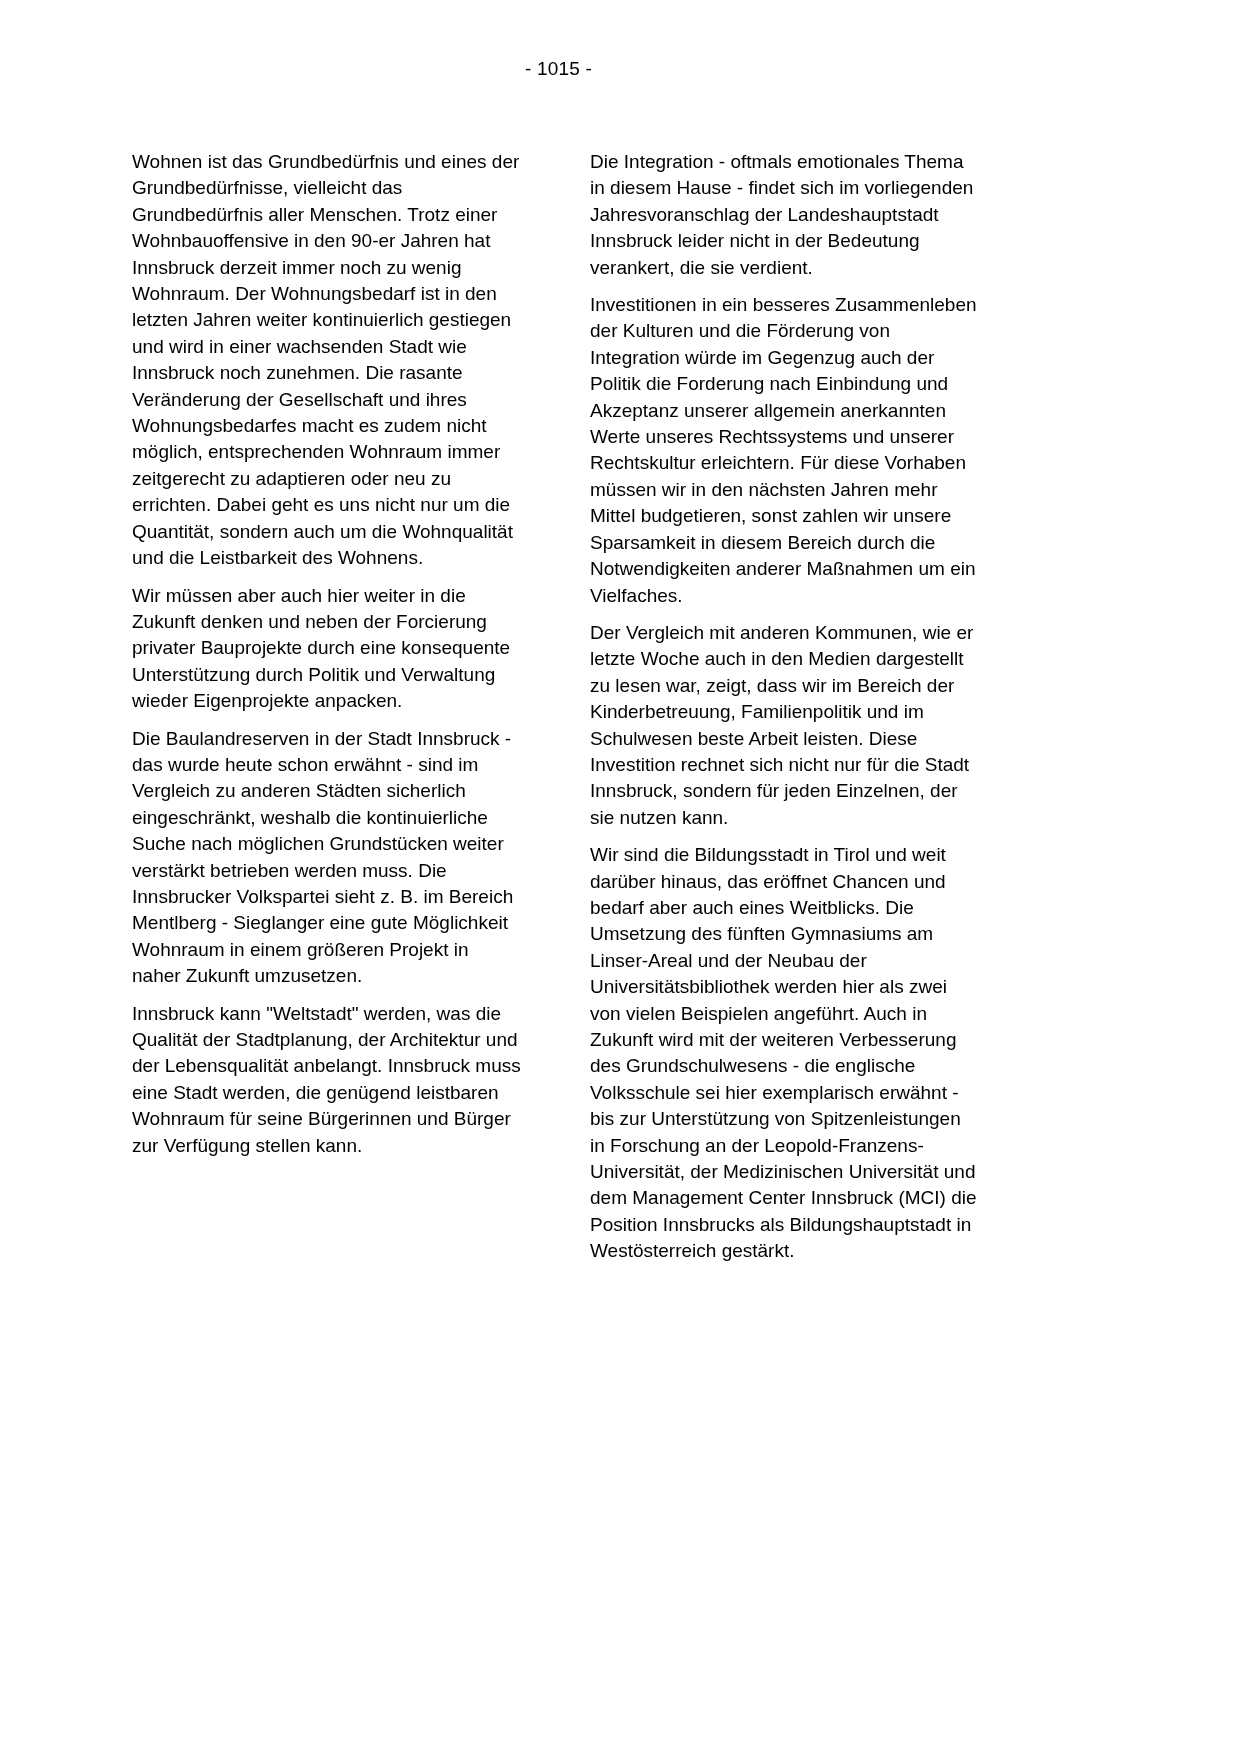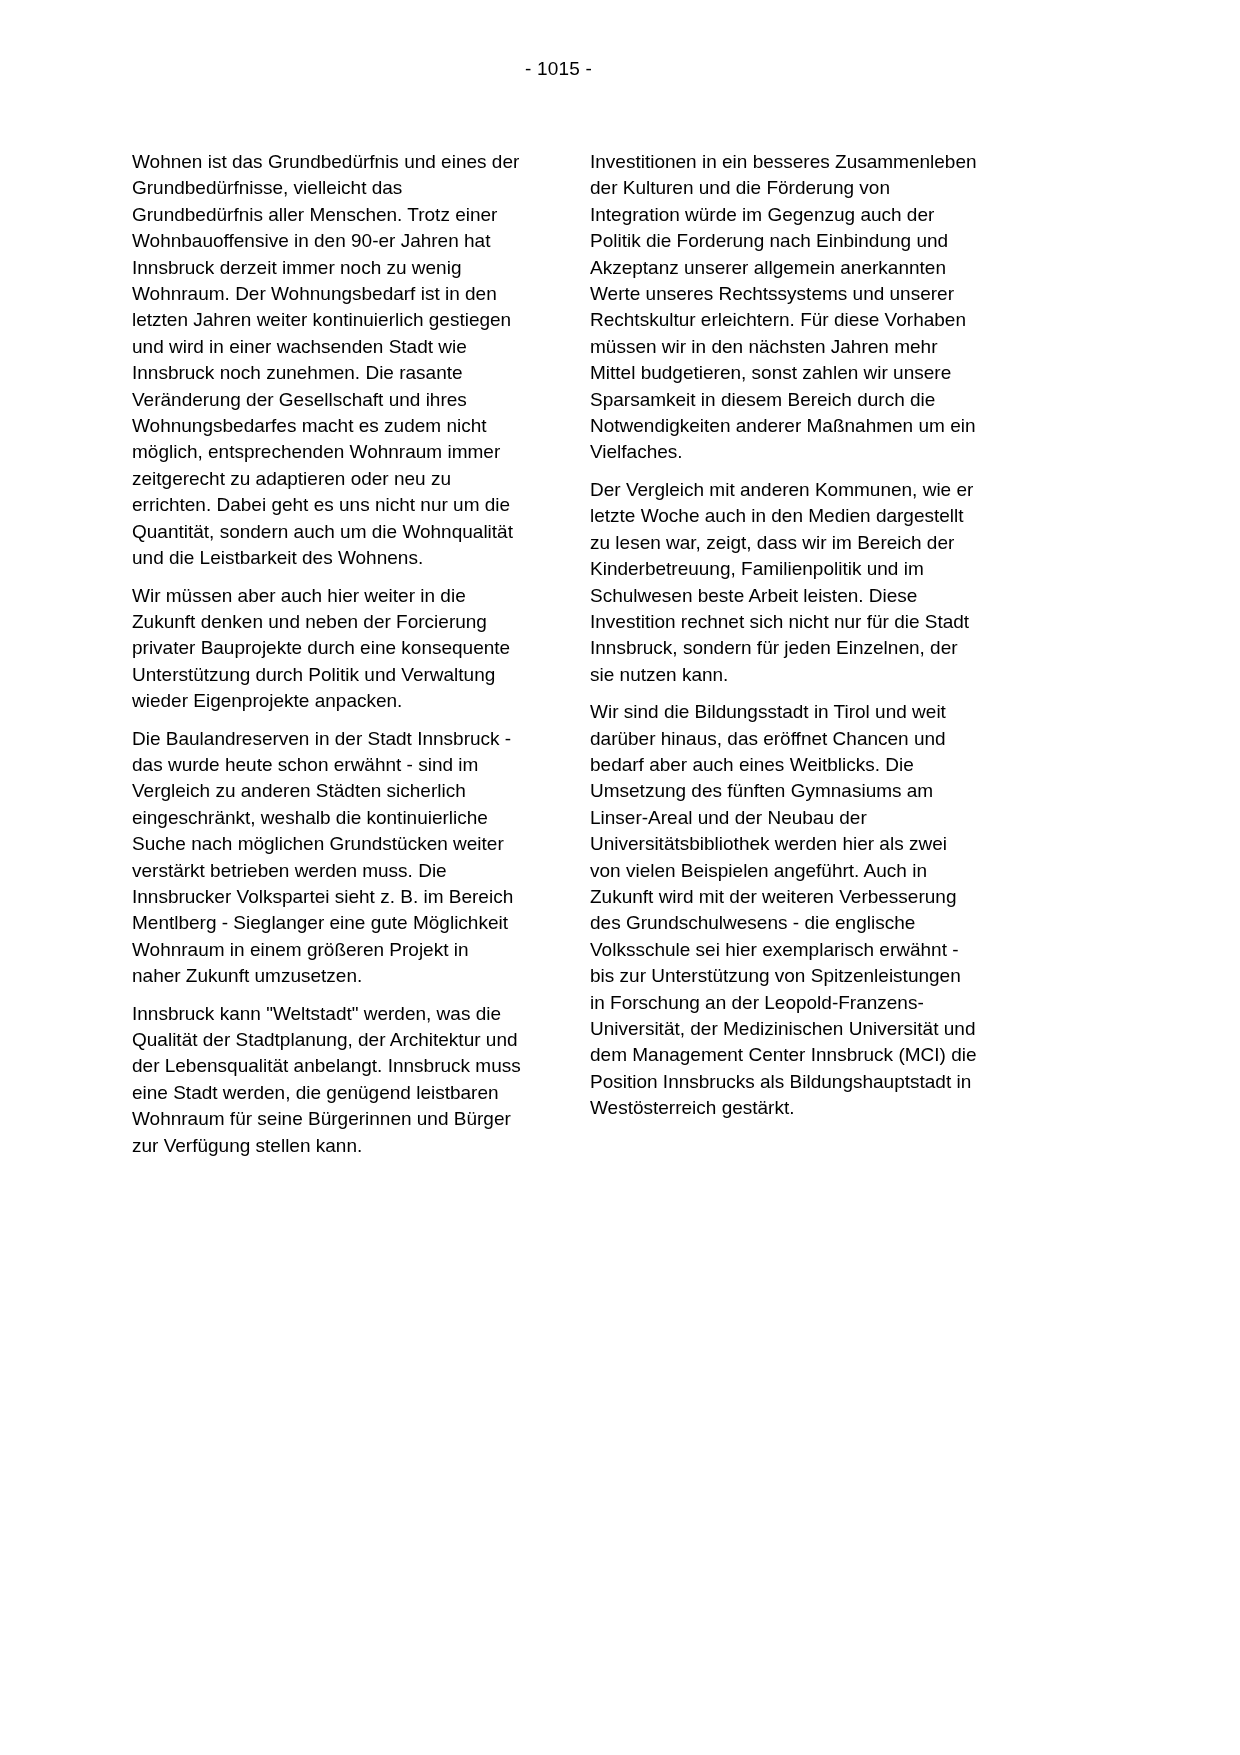--- a/index.html
+++ b/index.html
@@ -62,20 +62,21 @@
   <div class="columns">
 
     <div class="col">
       <p>Wohnen ist das Grundbedürfnis und eines der Grundbedürfnisse, vielleicht das Grundbedürfnis aller Menschen. Trotz einer Wohnbauoffensive in den 90-er Jahren hat Innsbruck derzeit immer noch zu wenig Wohnraum. Der Wohnungsbedarf ist in den letzten Jahren weiter kontinuierlich gestiegen und wird in einer wachsenden Stadt wie Innsbruck noch zunehmen. Die rasante Veränderung der Gesellschaft und ihres Wohnungsbedarfes macht es zudem nicht möglich, entsprechenden Wohnraum immer zeitgerecht zu adaptieren oder neu zu errichten. Dabei geht es uns nicht nur um die Quantität, sondern auch um die Wohnqualität und die Leistbarkeit des Wohnens.</p>
       <p>Wir müssen aber auch hier weiter in die Zukunft denken und neben der Forcierung privater Bauprojekte durch eine konsequente Unterstützung durch Politik und Verwaltung wieder Eigenprojekte anpacken.</p>
       <p>Die Baulandreserven in der Stadt Innsbruck - das wurde heute schon erwähnt - sind im Vergleich zu anderen Städten sicherlich eingeschränkt, weshalb die kontinuierliche Suche nach möglichen Grundstücken weiter verstärkt betrieben werden muss. Die Innsbrucker Volkspartei sieht z. B. im Bereich Mentlberg - Sieglanger eine gute Möglichkeit Wohnraum in einem größeren Projekt in naher Zukunft umzusetzen.</p>
       <p>Innsbruck kann "Weltstadt" werden, was die Qualität der Stadtplanung, der Architektur und der Lebensqualität anbelangt. Innsbruck muss eine Stadt werden, die genügend leistbaren Wohnraum für seine Bürgerinnen und Bürger zur Verfügung stellen kann.</p>
     </div>
 
     <div class="col">
+      <p>Die Integration - oftmals emotionales Thema in diesem Hause - findet sich im vorliegenden Jahresvoranschlag der Landeshauptstadt Innsbruck leider nicht in der Bedeutung verankert, die sie verdient.</p>
       <p>Investitionen in ein besseres Zusammenleben der Kulturen und die Förderung von Integration würde im Gegenzug auch der Politik die Forderung nach Einbindung und Akzeptanz unserer allgemein anerkannten Werte unseres Rechtssystems und unserer Rechtskultur erleichtern. Für diese Vorhaben müssen wir in den nächsten Jahren mehr Mittel budgetieren, sonst zahlen wir unsere Sparsamkeit in diesem Bereich durch die Notwendigkeiten anderer Maßnahmen um ein Vielfaches.</p>
       <p>Der Vergleich mit anderen Kommunen, wie er letzte Woche auch in den Medien dargestellt zu lesen war, zeigt, dass wir im Bereich der Kinderbetreuung, Familienpolitik und im Schulwesen beste Arbeit leisten. Diese Investition rechnet sich nicht nur für die Stadt Innsbruck, sondern für jeden Einzelnen, der sie nutzen kann.</p>
       <p>Wir sind die Bildungsstadt in Tirol und weit darüber hinaus, das eröffnet Chancen und bedarf aber auch eines Weitblicks. Die Umsetzung des fünften Gymnasiums am Linser-Areal und der Neubau der Universitätsbibliothek werden hier als zwei von vielen Beispielen angeführt. Auch in Zukunft wird mit der weiteren Verbesserung des Grundschulwesens - die englische Volksschule sei hier exemplarisch erwähnt - bis zur Unterstützung von Spitzenleistungen in Forschung an der Leopold-Franzens-Universität, der Medizinischen Universität und dem Management Center Innsbruck (MCI) die Position Innsbrucks als Bildungshauptstadt in Westösterreich gestärkt.</p>
     </div>
 
   </div>
 
   <div class="footer">
     <span>GR-(Budget-)Sitzung 20.12.2007</span>
   </div>

